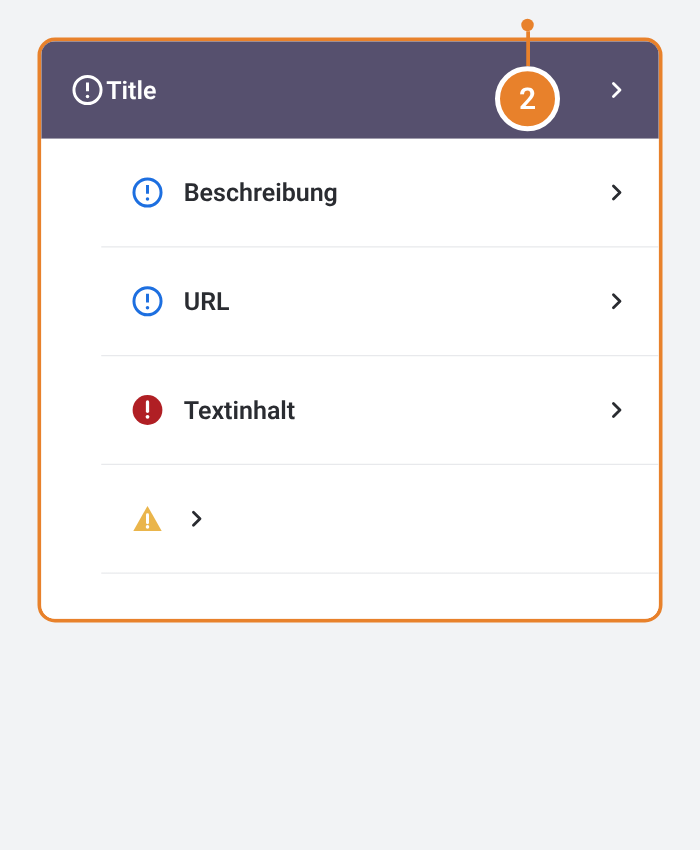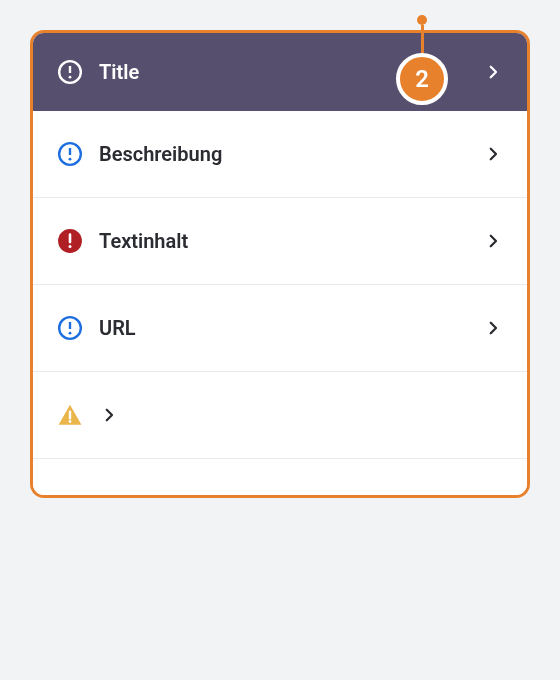--- a/index.html
+++ b/index.html
@@ -18,36 +18,37 @@
       border: 3px solid #e8812b;
       border-radius: 14px;
       overflow: hidden;
       position: relative;
     }
     .header {
       background: #56506e;
       padding: 26px 24px;
       display: flex;
       align-items: center;
-      gap: 16px;
+      gap: 2px;
       color: #fff;
     }
     .header .label {
       font-size: 20px;
       font-weight: 600;
       flex: 1;
     }
     .header .chevron svg { stroke: #fff; }
     .rows { background: #fff; }
     .row {
       display: flex;
       align-items: center;
       gap: 16px;
       padding: 30px 24px;
       border-bottom: 1px solid #e8e9ec;
+      margin-left: 48px;
     }
     .row:last-child { border-bottom: none; }
     .row .label {
       font-size: 20px;
       font-weight: 600;
       color: #2a2c31;
       flex: 1;
     }
     .row.muted .label { color: #5b6069; }
     .icon { width: 26px; height: 26px; display: flex; align-items: center; justify-content: center; flex-shrink: 0; }
@@ -146,50 +147,50 @@
         <span class="label">Beschreibung</span>
         <span class="chevron">
           <svg viewBox="0 0 24 24" width="18" height="18" fill="none" stroke-width="3" stroke-linecap="round" stroke-linejoin="round">
             <polyline points="9 5 16 12 9 19"></polyline>
           </svg>
         </span>
       </div>
 
       <div class="row">
         <span class="icon">
+          <svg viewBox="0 0 24 24" width="26" height="26" fill="none" stroke="#1d6fe0" stroke-width="2.2">
+            <circle cx="12" cy="12" r="10"></circle>
+            <line x1="12" y1="6.5" x2="12" y2="13"></line>
+            <circle cx="12" cy="16.8" r="1.3" fill="#1d6fe0" stroke="none"></circle>
+          </svg>
+        </span>
+        <span class="label">URL</span>
+        <span class="chevron">
+          <svg viewBox="0 0 24 24" width="18" height="18" fill="none" stroke-width="3" stroke-linecap="round" stroke-linejoin="round">
+            <polyline points="9 5 16 12 9 19"></polyline>
+          </svg>
+        </span>
+      </div>
+
+      <div class="row">
+        <span class="icon">
           <svg viewBox="0 0 24 24" width="26" height="26">
             <circle cx="12" cy="12" r="11" fill="#b01f24"></circle>
             <line x1="12" y1="6" x2="12" y2="13" stroke="#fff" stroke-width="2.4" stroke-linecap="round"></line>
             <circle cx="12" cy="17" r="1.4" fill="#fff"></circle>
           </svg>
         </span>
         <span class="label">Textinhalt</span>
         <span class="chevron">
           <svg viewBox="0 0 24 24" width="18" height="18" fill="none" stroke-width="3" stroke-linecap="round" stroke-linejoin="round">
             <polyline points="9 5 16 12 9 19"></polyline>
           </svg>
         </span>
       </div>
 
-      <div class="row">
-        <span class="icon">
-          <svg viewBox="0 0 24 24" width="26" height="26" fill="none" stroke="#1d6fe0" stroke-width="2.2">
-            <circle cx="12" cy="12" r="10"></circle>
-            <line x1="12" y1="6.5" x2="12" y2="13"></line>
-            <circle cx="12" cy="16.8" r="1.3" fill="#1d6fe0" stroke="none"></circle>
-          </svg>
-        </span>
-        <span class="label">URL</span>
-        <span class="chevron">
-          <svg viewBox="0 0 24 24" width="18" height="18" fill="none" stroke-width="3" stroke-linecap="round" stroke-linejoin="round">
-            <polyline points="9 5 16 12 9 19"></polyline>
-          </svg>
-        </span>
-      </div>
-
       <div class="row muted">
         <span class="icon">
           <svg viewBox="0 0 24 24" width="26" height="26">
             <path d="M12 2.5 L22.5 21 L1.5 21 Z" fill="#eab54b"></path>
             <line x1="12" y1="9" x2="12" y2="15" stroke="#fff" stroke-width="2.2" stroke-linecap="round"></line>
             <circle cx="12" cy="18" r="1.3" fill="#fff"></circle>
           </svg>
         </span>
         <span class="chevron">
           <svg viewBox="0 0 24 24" width="18" height="18" fill="none" stroke-width="3" stroke-linecap="round" stroke-linejoin="round">

